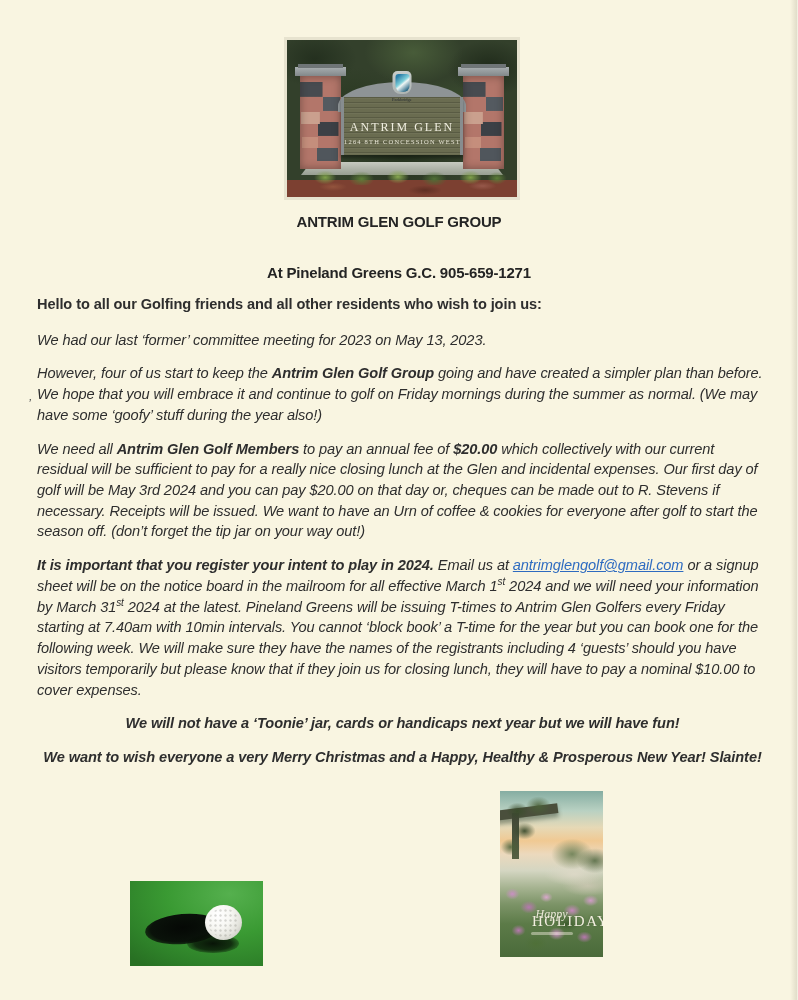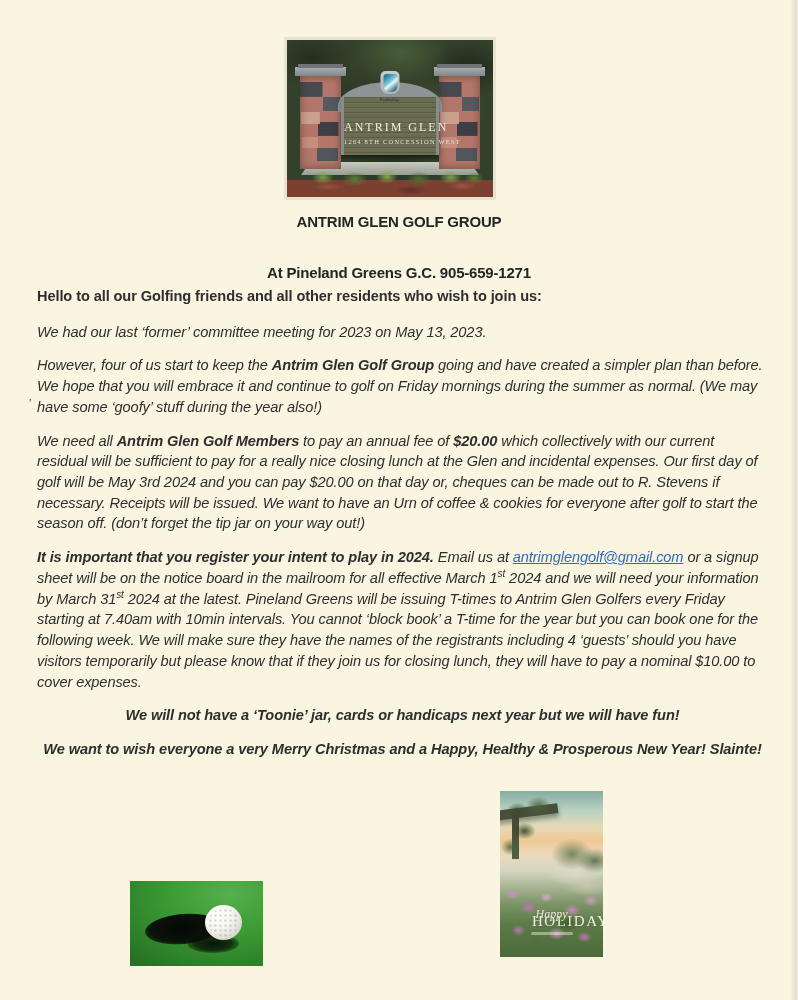--- a/index.html
+++ b/index.html
@@ -13,21 +13,21 @@
   }
   
   .scan-edge {
     position:absolute; top:0; right:0; width:8px; height:100%;
     background:linear-gradient(90deg, rgba(0,0,0,0) 0%, rgba(120,115,95,.18) 85%, rgba(255,255,255,.6) 100%);
     pointer-events:none;
   }
 
   
   .photo {
-    position:absolute; left:284px; top:37px; width:212px; height:163px;
+    position:absolute; left:284px; top:37px; width:236px; height:163px;
     background:#e7e3cf; padding:3px;
   }
   .photo-scene { position:relative; width:100%; height:100%; overflow:hidden;
     background-color:#33402b;
     background-image:
       radial-gradient(60px 40px at 12% 12%, #24301f 0%, rgba(36,48,31,0) 70%),
       radial-gradient(70px 45px at 55% 8%,  #485c39 0%, rgba(72,92,57,0) 70%),
       radial-gradient(60px 40px at 88% 18%, #1f2a1a 0%, rgba(31,42,26,0) 70%),
       radial-gradient(70px 50px at 30% 40%, #2b3a23 0%, rgba(43,58,35,0) 70%),
       radial-gradient(70px 50px at 75% 45%, #3c4f30 0%, rgba(60,79,48,0) 70%),
@@ -98,21 +98,21 @@
 
   
   .doc-title { position:absolute; top:213px; left:0; width:100%; text-align:center;
     font-weight:bold; font-size:15px; letter-spacing:-0.2px; color:#242424; }
   .doc-subtitle { position:absolute; top:264px; left:0; width:100%; text-align:center;
     font-weight:bold; font-size:15px; letter-spacing:-0.2px; color:#242424; }
 
   
   .body-text { position:absolute; left:37px; top:286px; width:731px;
     font-size:14.6px; line-height:1.42; letter-spacing:-0.1px; }
-  .para { margin:0 0 13px; }
+  .para { margin:8px 0 13px; }
   .bold-upright { font-weight:bold; font-style:normal; margin-bottom:15px; }
   .italic { font-style:italic; }
   .bold-italic { font-style:italic; font-weight:bold;text-align:center; }
   .para .b { font-weight:bold; }
   .para a { color:#2e6bc0; text-decoration:underline; }
   .para sup { font-size:10px; vertical-align:super; line-height:0;font-style:italic; }
   .stray-mark { position:absolute; left:28px; top:396px; font-size:13px; color:#555;
     font-style:italic; }
 
   

